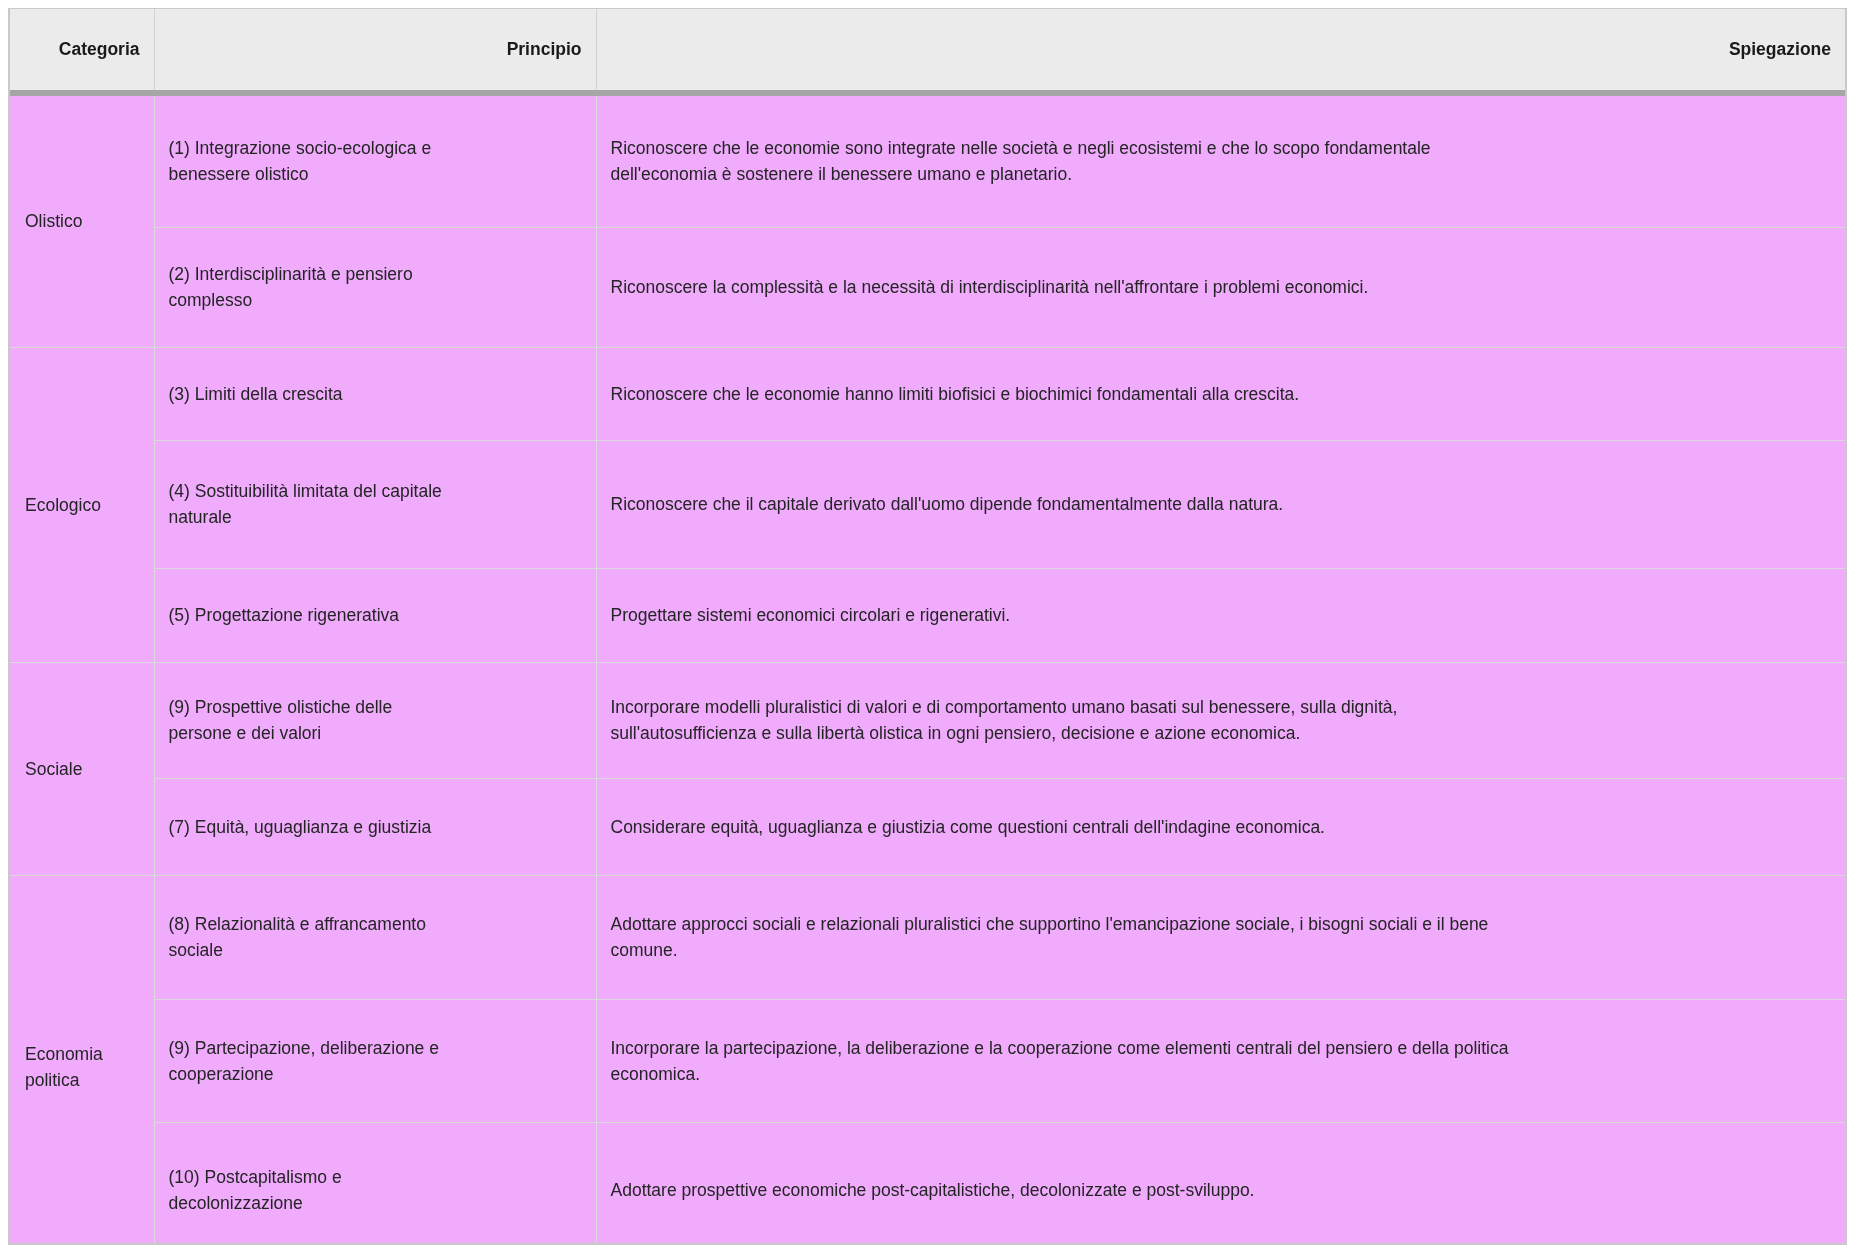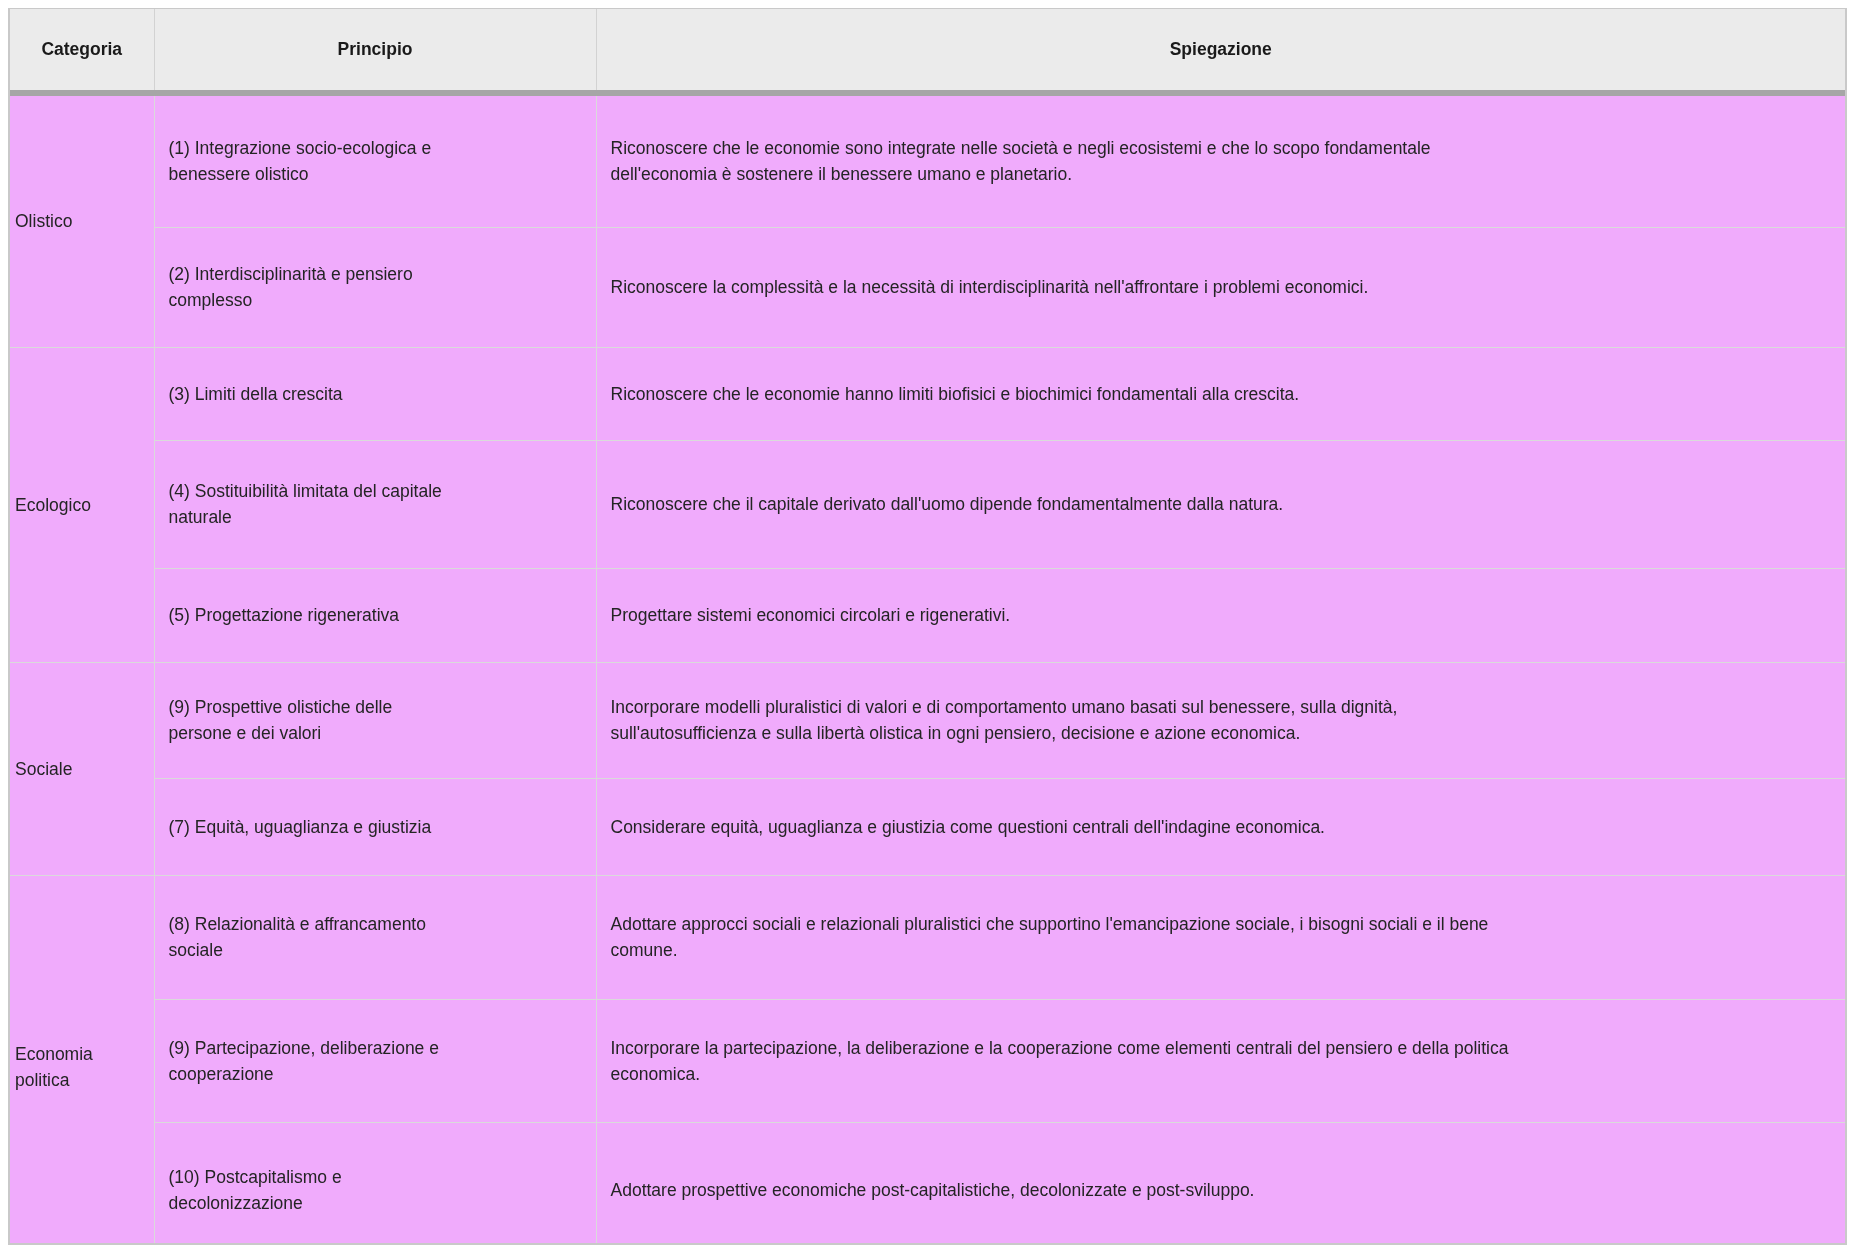--- a/index.html
+++ b/index.html
@@ -32,21 +32,21 @@
     table-layout:fixed;
   }
   col.c-cat{width:144px;}
   col.c-pri{width:442px;}
   col.c-exp{width:auto;}
   thead th{
     background:var(--header-bg);
     color:var(--header-text);
     font-size:17.5px;
     font-weight:700;
-    text-align:center;
+    text-align:right;
     vertical-align:middle;
     height:84px;
     padding:0 14px;
     border-right:1px solid #d2d2d2;
     border-bottom:6px solid var(--header-separator);
     margin-left:29px;
   }
   thead th:last-child{border-right:none;}
   tbody td{
     border:1px solid var(--grid-border);
@@ -63,21 +63,21 @@
   tbody tr:nth-child(1){height:134px;}
   tbody tr:nth-child(2){height:120px;}
   tbody tr:nth-child(3){height:93px;}
   tbody tr:nth-child(4){height:128px;}
   tbody tr:nth-child(5){height:94px;}
   tbody tr:nth-child(6){height:116px;}
   tbody tr:nth-child(7){height:97px;}
   tbody tr:nth-child(8){height:124px;}
   tbody tr:nth-child(9){height:123px;margin-left:24px;}
   tbody tr:nth-child(10){height:136px;}
-  td.cat-cell{padding-left:5px;}
+  td.cat-cell{padding-left:15px;}
 </style>
 </head>
 <body>
 
 <div class="table-wrap">
   <table>
     <colgroup>
       <col class="c-cat">
       <col class="c-pri">
       <col class="c-exp">

